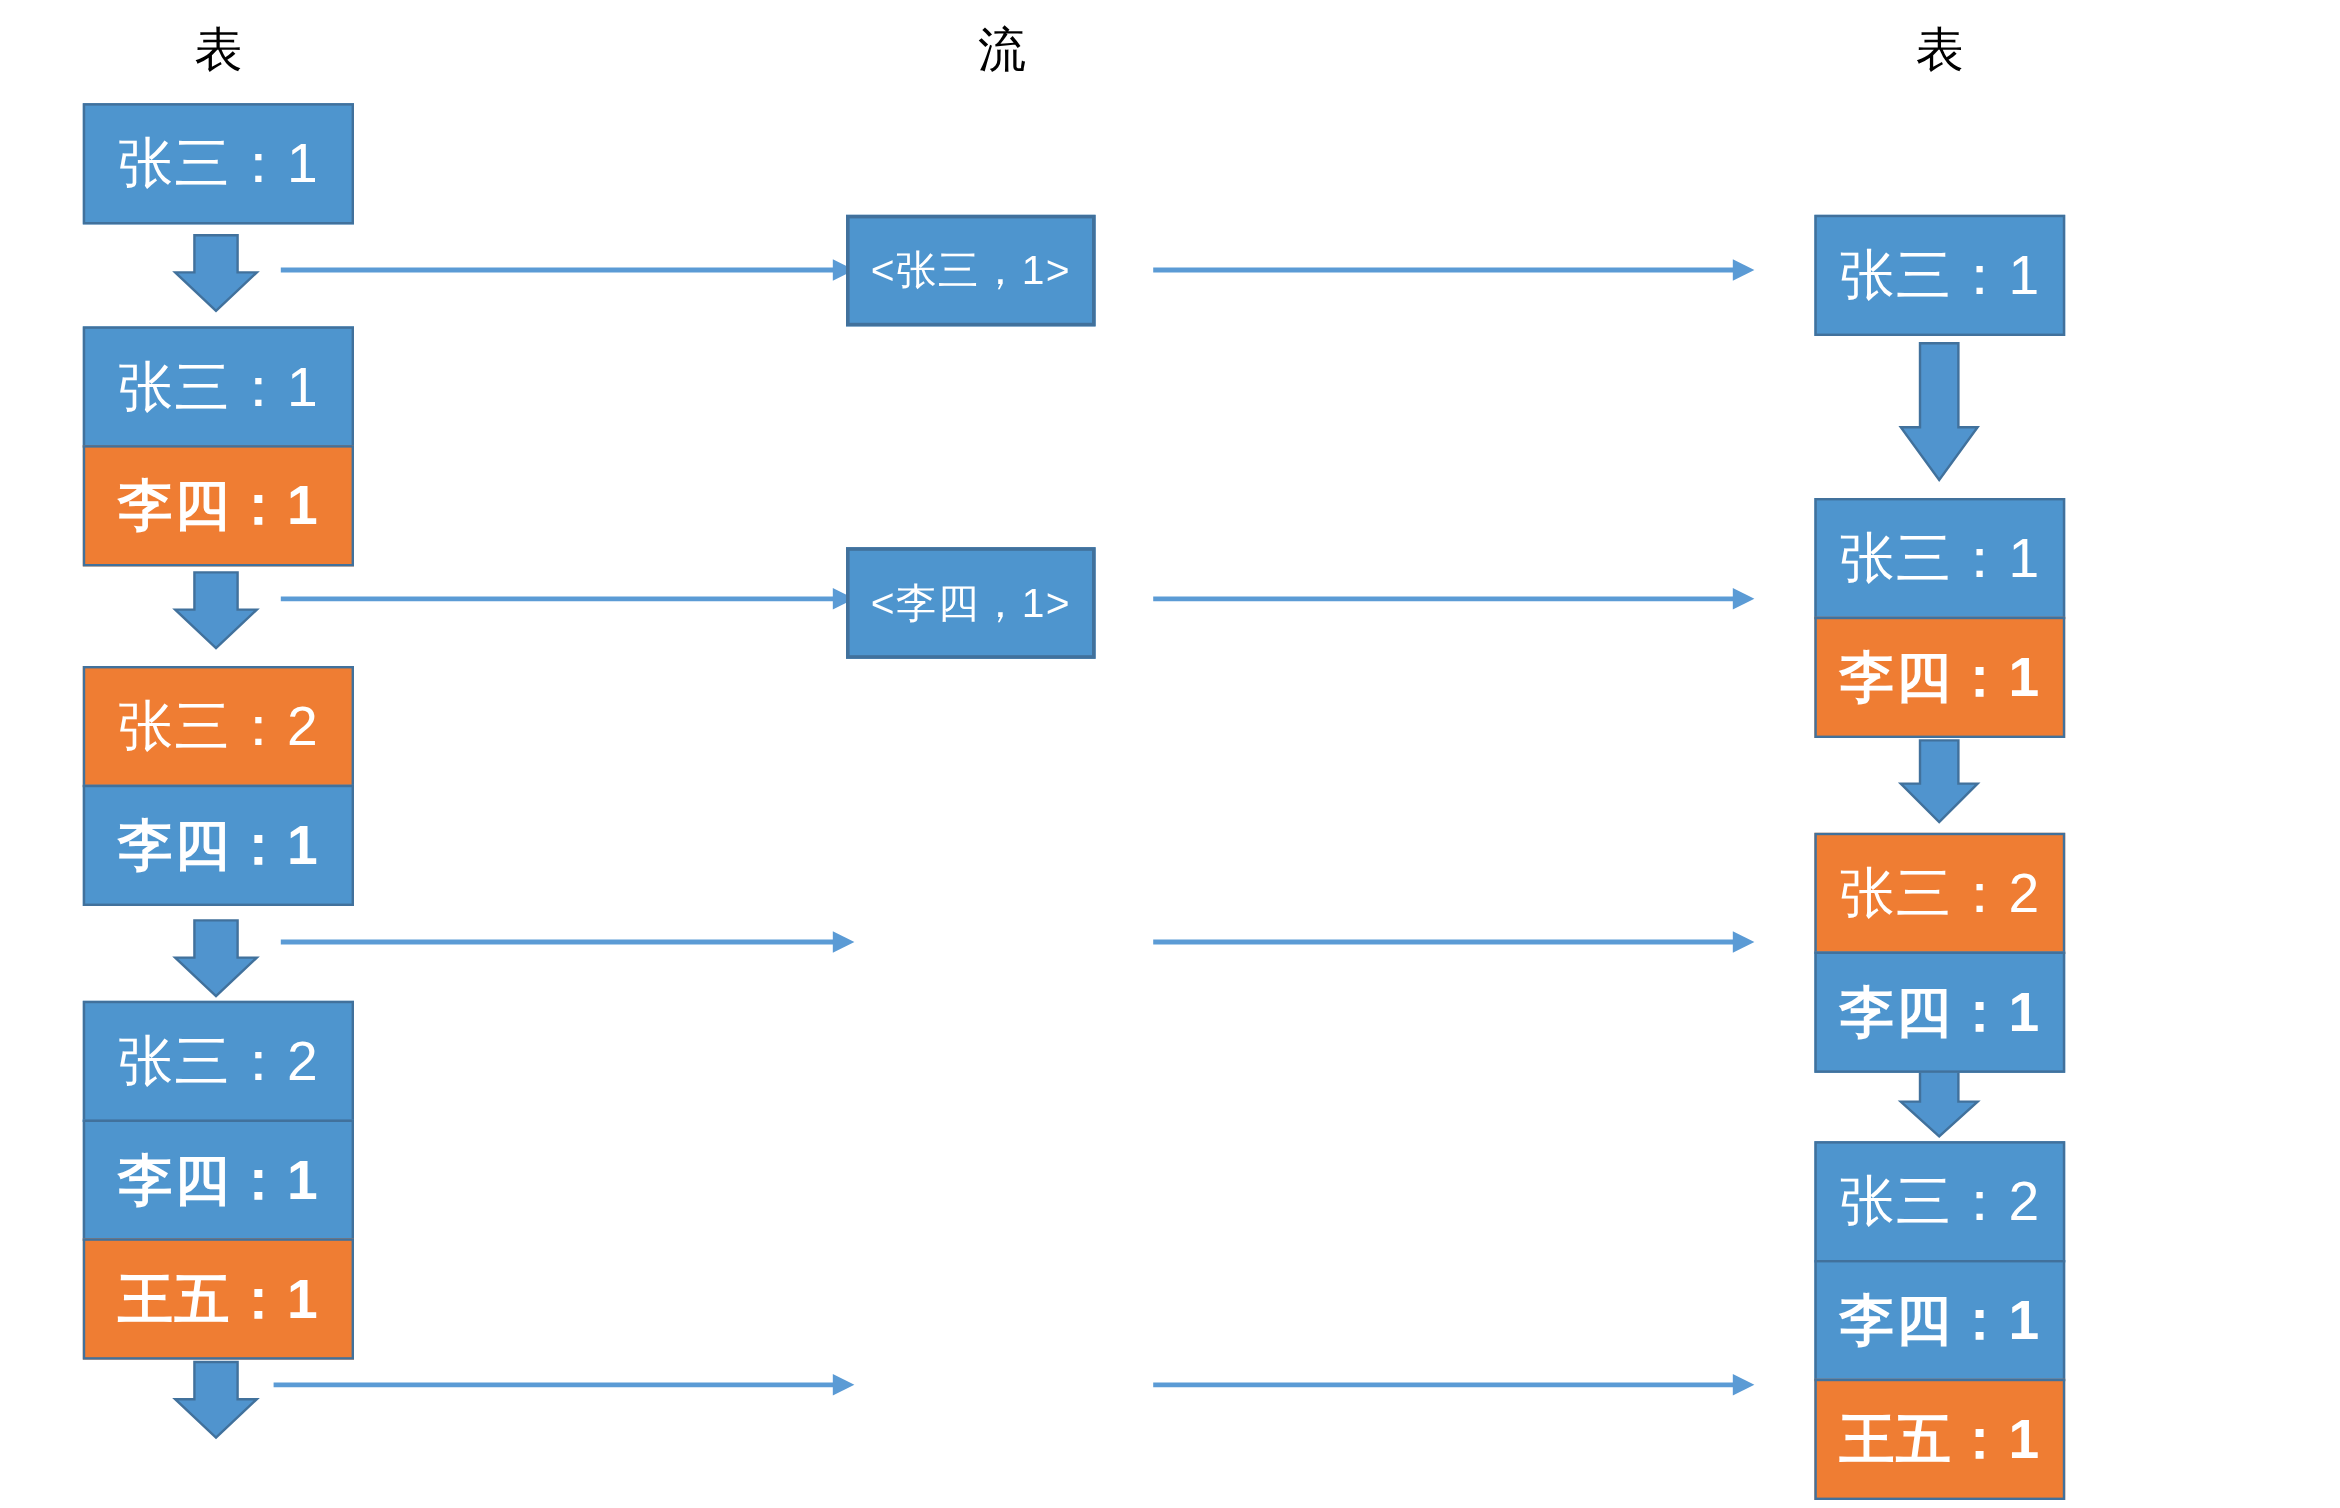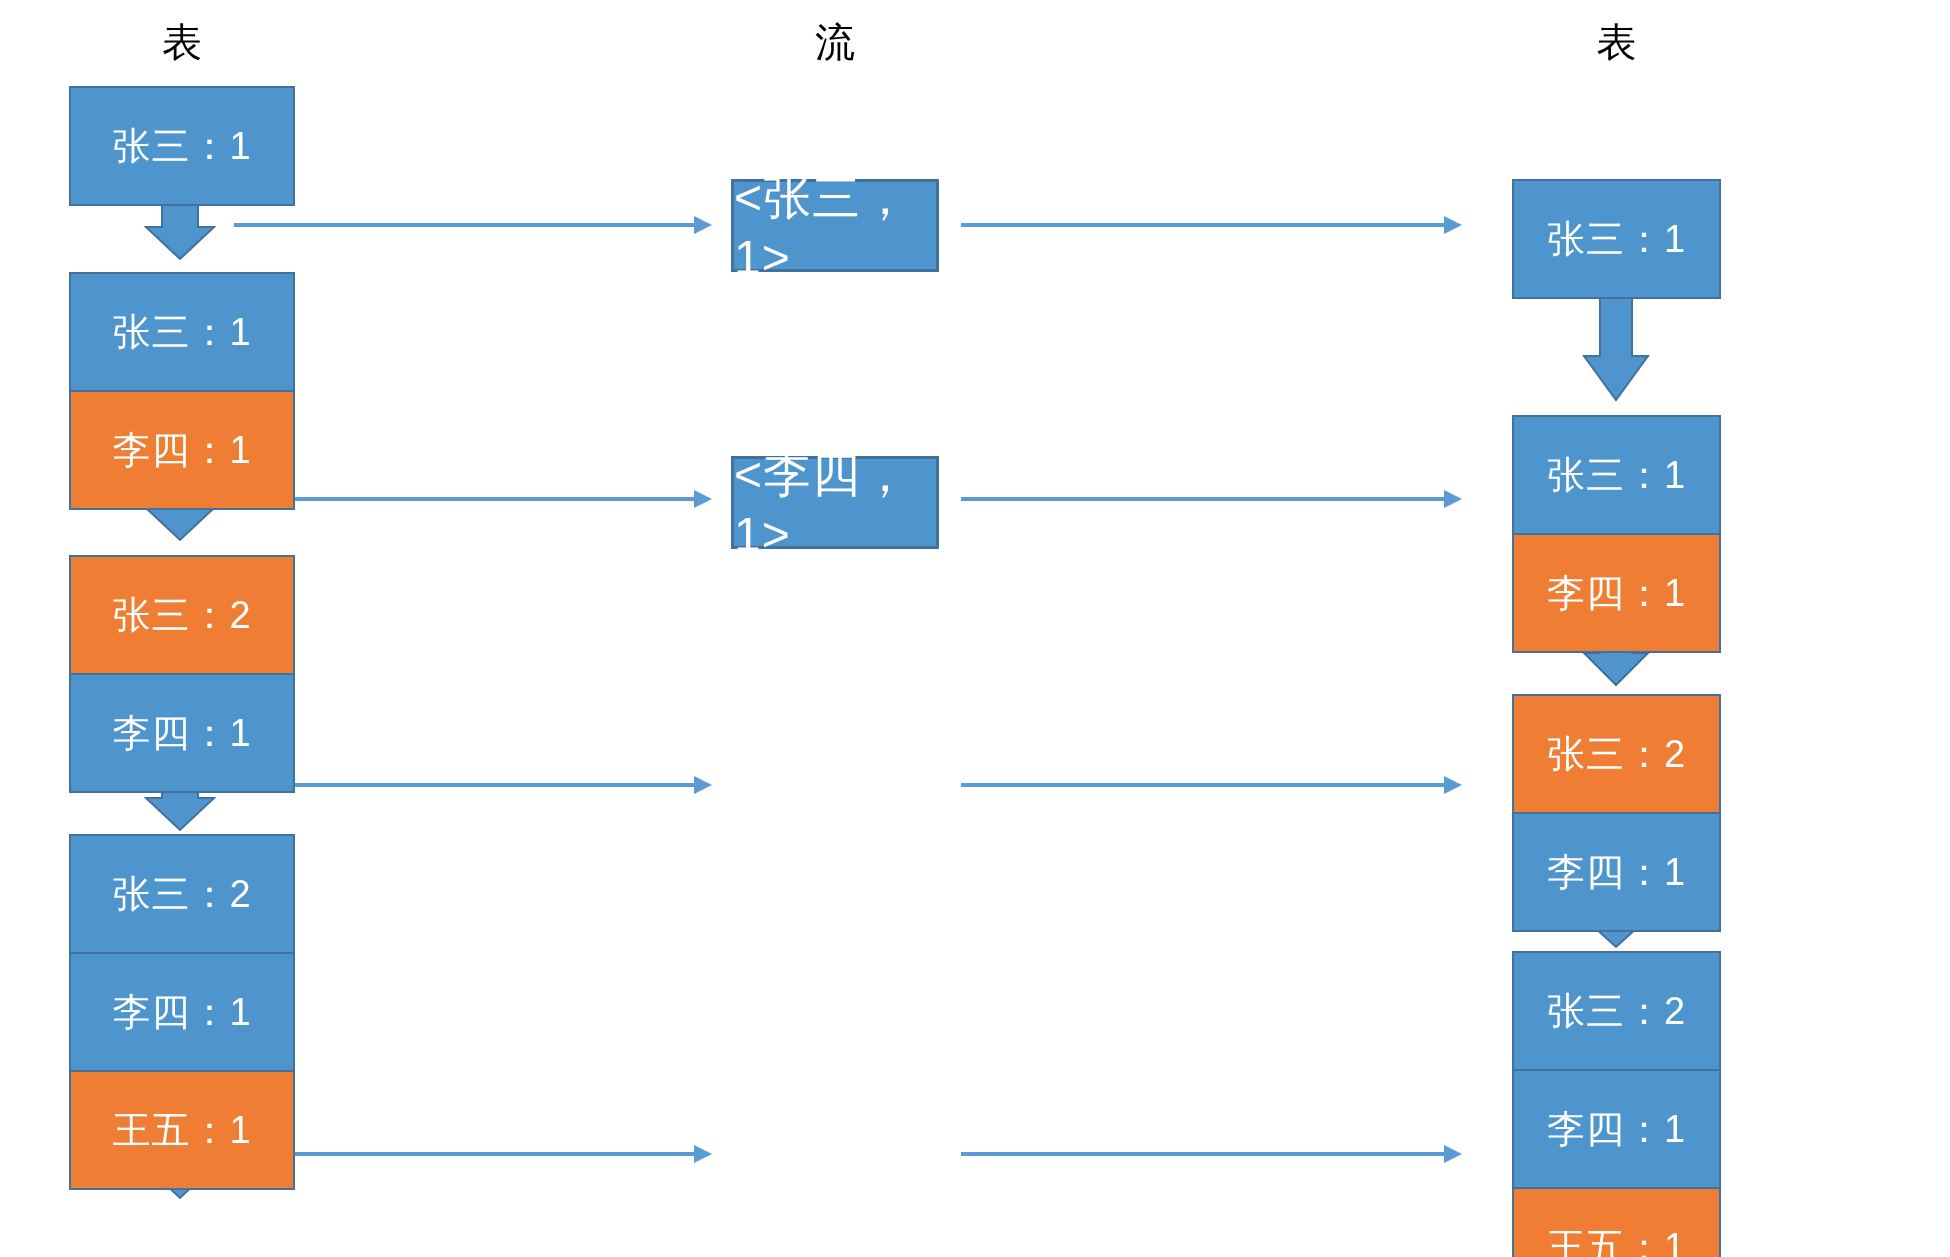--- a/index.html
+++ b/index.html
@@ -8,33 +8,33 @@
     font-family:"Liberation Sans","DejaVu Sans",sans-serif; overflow:hidden;
   }
   #arrows { position:absolute; left:0; top:0; z-index:1; }
   .colhead {
     position:absolute; top:18px; height:48px; line-height:48px;
     font-size:40px; color:#000000; text-align:center; z-index:2;
   }
   .table { position:absolute; width:226px; z-index:2; }
   .table.rt { width:209px; }
   .row {
-    box-sizing:border-box; width:100%; height:120px;
+    box-sizing:border-box; width:100%; height:101px;
     border:2px solid #41719C;
     display:flex; align-items:center; justify-content:center;
-    color:#ffffff; font-size:38px; letter-spacing:1px;
+    color:#ffffff; font-size:46px; letter-spacing:1px;
   }
-  .row + .row { margin-top:-2px; }
+  .row + .row { margin-top:-2px;font-weight:bold; }
   .r-blue  { background:#4E95CE; }
   .r-orange{ background:#EF7D33; }
   .stream {
-    position:absolute; left:731px; width:208px; height:93px; z-index:2;
+    position:absolute; left:705px; width:208px; height:93px; z-index:2;
     box-sizing:border-box; background:#4E95CE; border:3px solid #41719C;
     display:flex; align-items:center; justify-content:center;
-    color:#ffffff; font-size:48px; letter-spacing:1px;
+    color:#ffffff; font-size:34px; letter-spacing:1px;
   }
 </style>
 </head>
 <body>
 
 <div id="canvas">
 
   <svg id="arrows" width="1950" height="1257" viewBox="0 0 1950 1257">
 
     <polygon fill="#5094CE" stroke="#41719C" stroke-width="2" points="162,196 198,196 198,227 214,227 180,259 146,227 162,227"></polygon>

